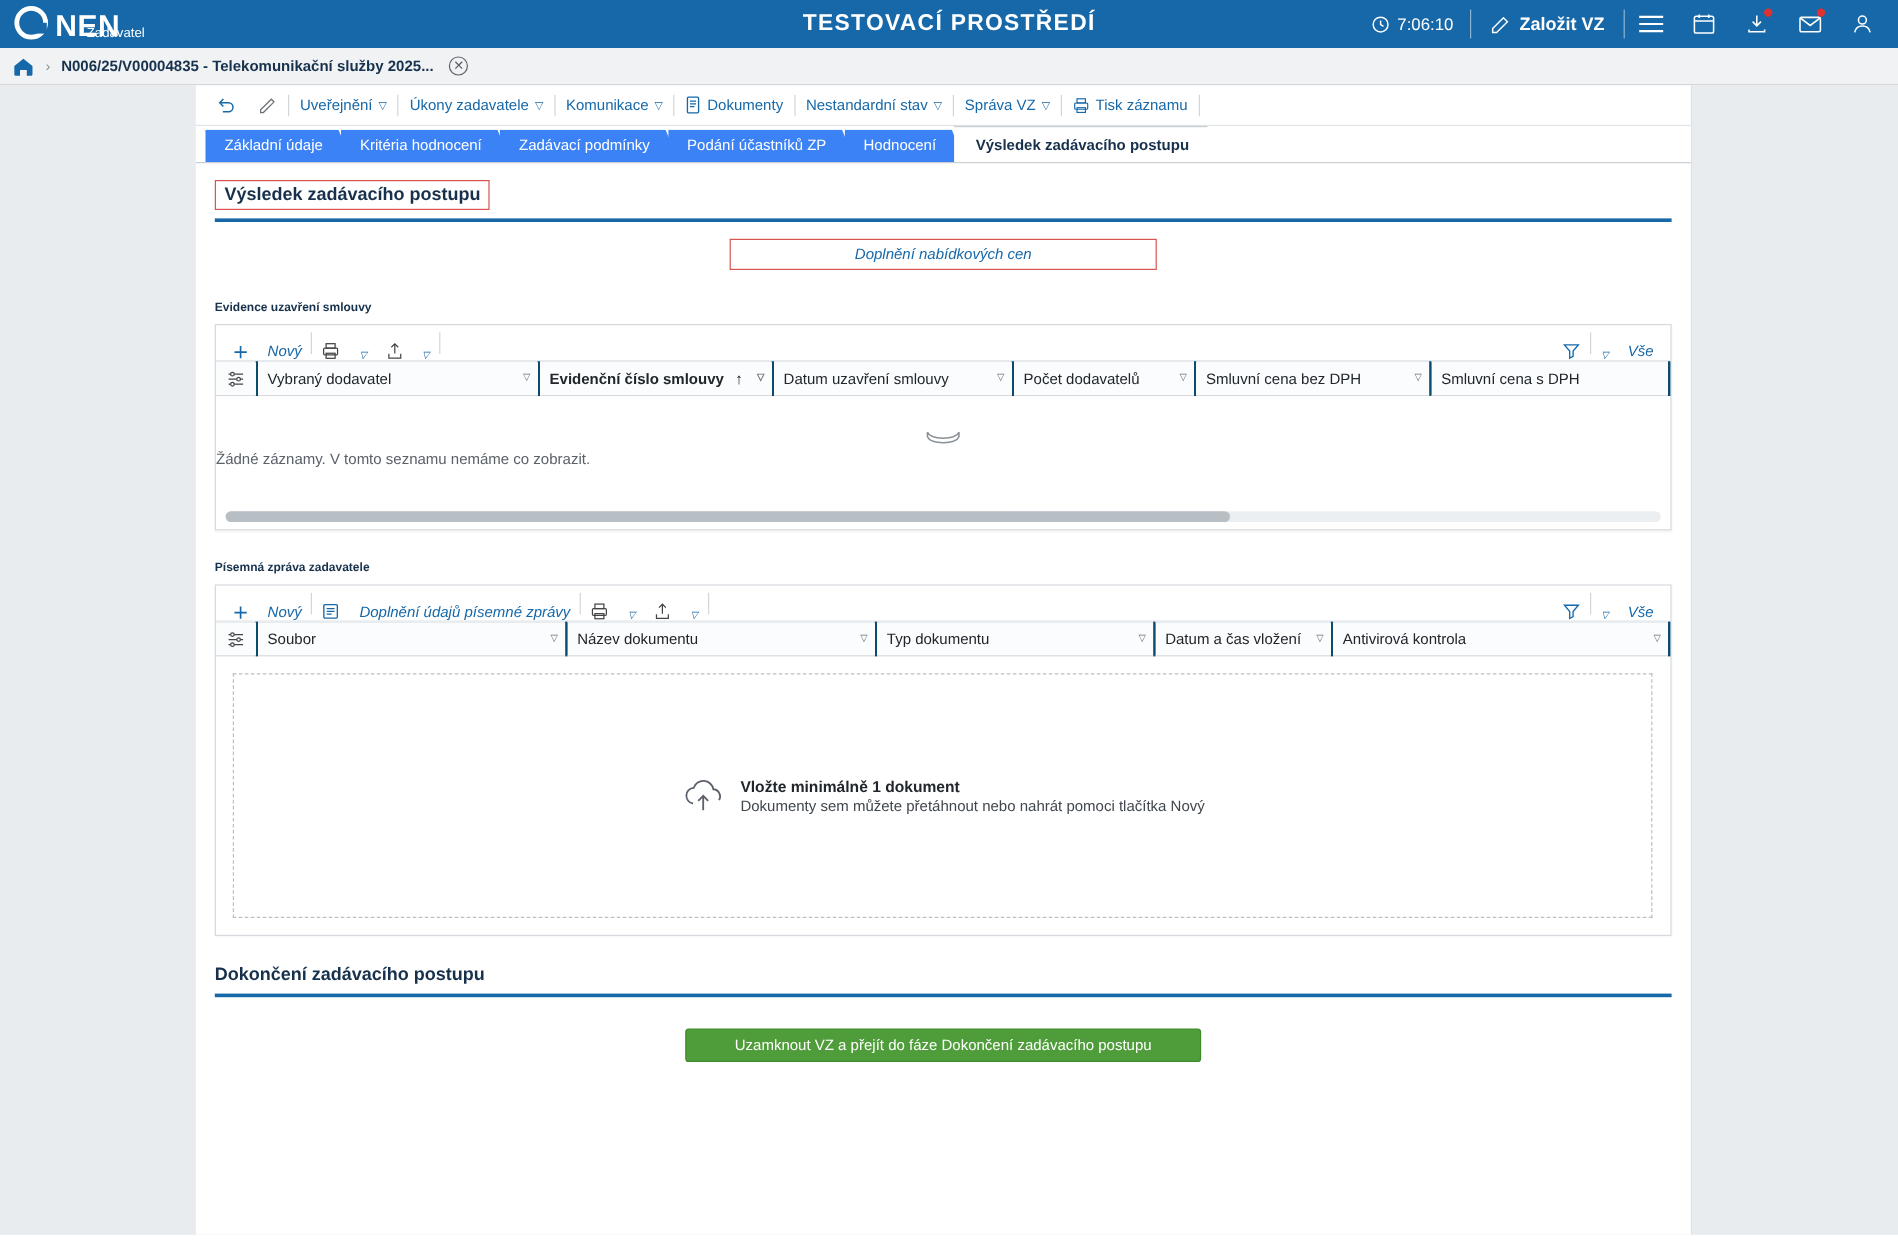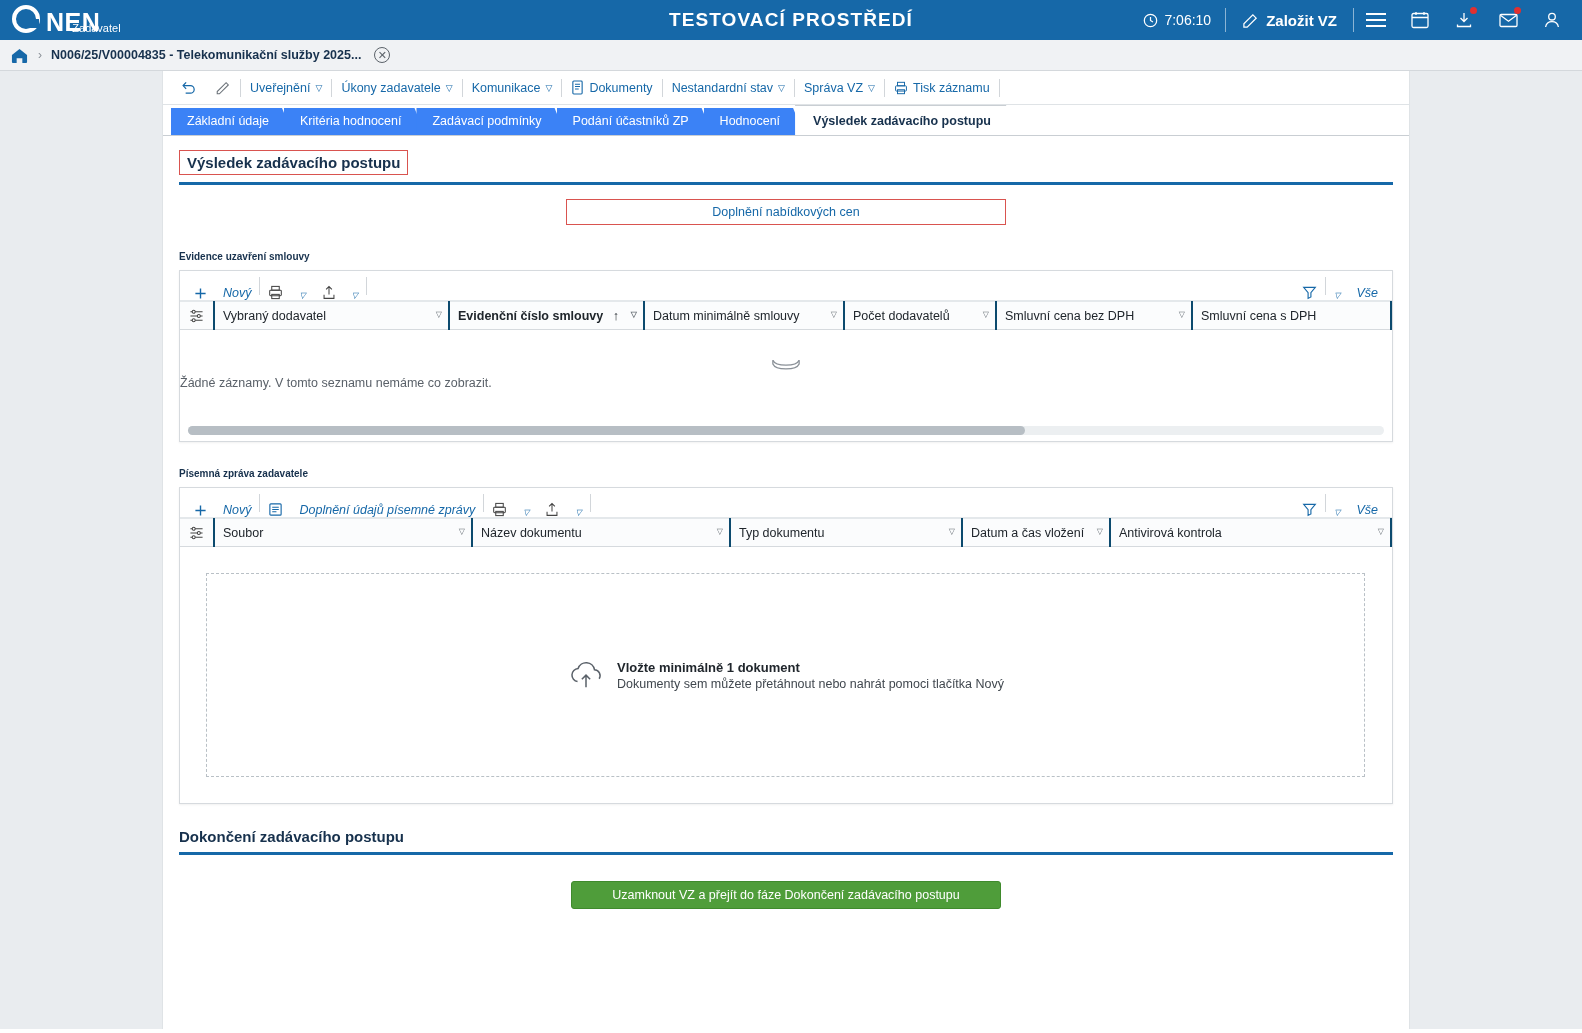--- a/index.html
+++ b/index.html
@@ -214,26 +214,27 @@
   .info-block {
     margin: 22px auto 0 auto;
     width: 440px;
     text-align: justify;
     font-size: 12.5px;
     color: #333;
     line-height: 1.45;
   }
   .cta-outline {
     margin: 14px auto 0 auto;
-    width: 440px;
+    width: 356px;
     border: 1px solid #d9534f;
     text-align: center;
     color: #1668a8;
     font-size: 12.5px;
     padding: 5px 0;
+    font-style: italic;
   }
 
   .block-label {
     font-size: 10px;
     font-weight: bold;
     color: #17314d;
     margin: 26px 0 8px 16px;
   }
 
   
@@ -296,21 +297,21 @@
   }
   .hscroll > i {
     position: absolute; left: 0; top: 0; bottom: 0;
     width: 70%;
     background: #b7bec4;
     border-radius: 5px;
   }
 
   
   .dropzone {
-    margin: 26px;
+    margin: 14px;
     border: 1px dashed #b9c0c6;
     height: 204px;
     display: flex;
     align-items: center;
     justify-content: center;
   }
   .dz-inner { display: flex; align-items: center; gap: 12px; }
   .dz-title { font-size: 13px; font-weight: bold; color: #20262c; }
   .dz-sub { font-size: 12.5px; color: #40474e; margin-top: 2px; }
 
@@ -555,21 +556,21 @@
             <th style="width:235px">
               <span>Vybraný dodavatel</span>
               <span class="thcaret">▽</span>
             </th>
             <th class="sorted" style="width:195px">
               <span>Evidenční číslo smlouvy</span>
               <span style="margin-left:6px">↑</span>
               <span class="thcaret">▽</span>
             </th>
             <th style="width:200px">
-              <span>Datum minimálně smlouvy</span>
+              <span>Datum uzavření smlouvy</span>
               <span class="thcaret">▽</span>
             </th>
             <th style="width:152px">
               <span>Počet dodavatelů</span>
               <span class="thcaret">▽</span>
             </th>
             <th style="width:196px">
               <span>Smluvní cena bez DPH</span>
               <span class="thcaret">▽</span>
             </th>

